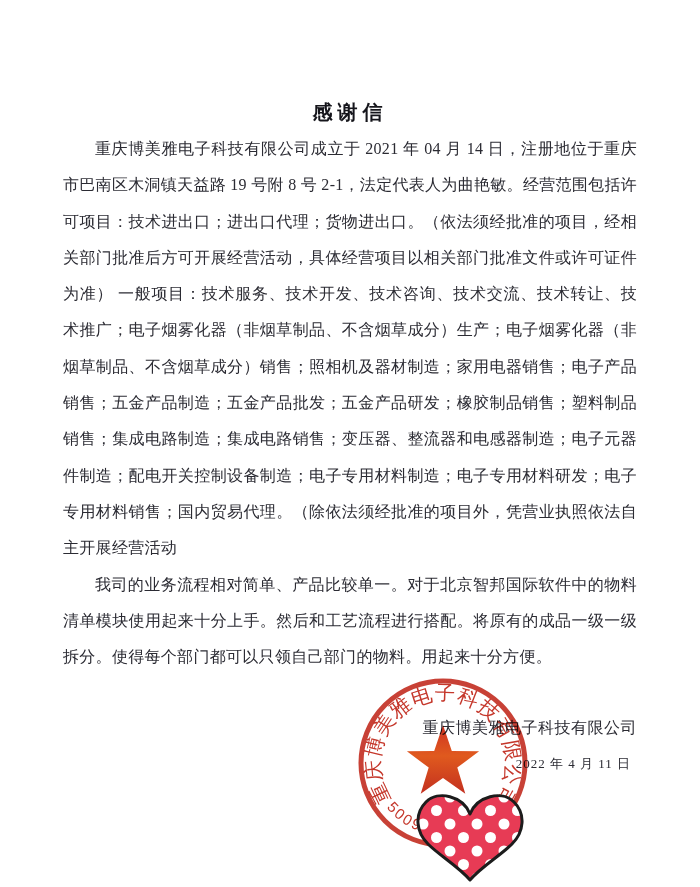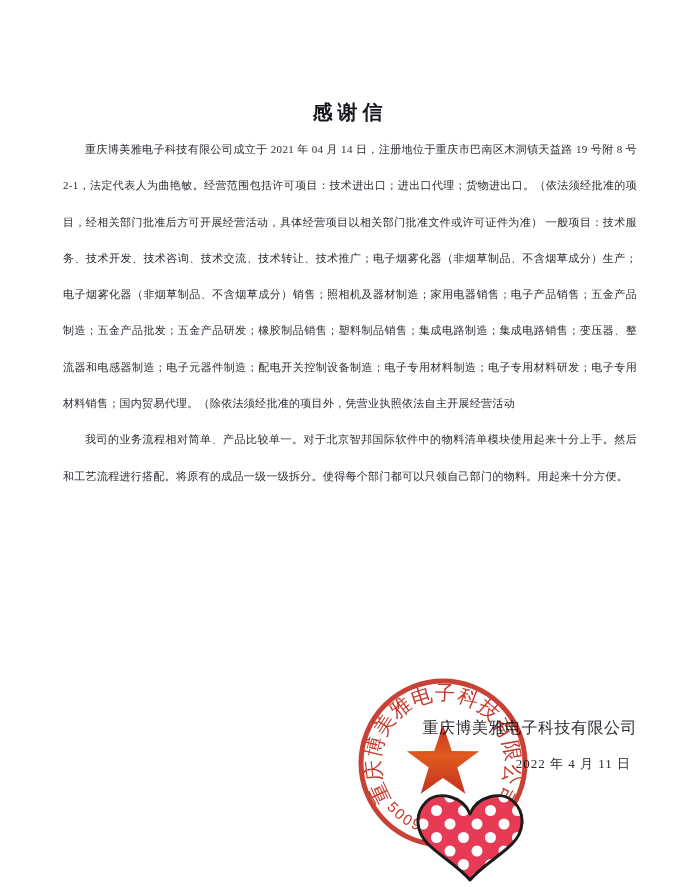--- a/index.html
+++ b/index.html
@@ -29,21 +29,21 @@
     color: #15151b;
   }
   .letter-body {
     position: absolute;
     top: 86px;
     left: 63px;
     width: 574px;
   }
   .letter-body p {
     margin: 0;
-    font-size: 11px;
+    font-size: 16px;
     line-height: 36.3px;
     text-align: justify;
     text-indent: 2em;
     letter-spacing: 0.3px;
     word-break: break-all;
   }
   .signature-block {
     position: absolute;
     top: 672px;
     right: 63px;

